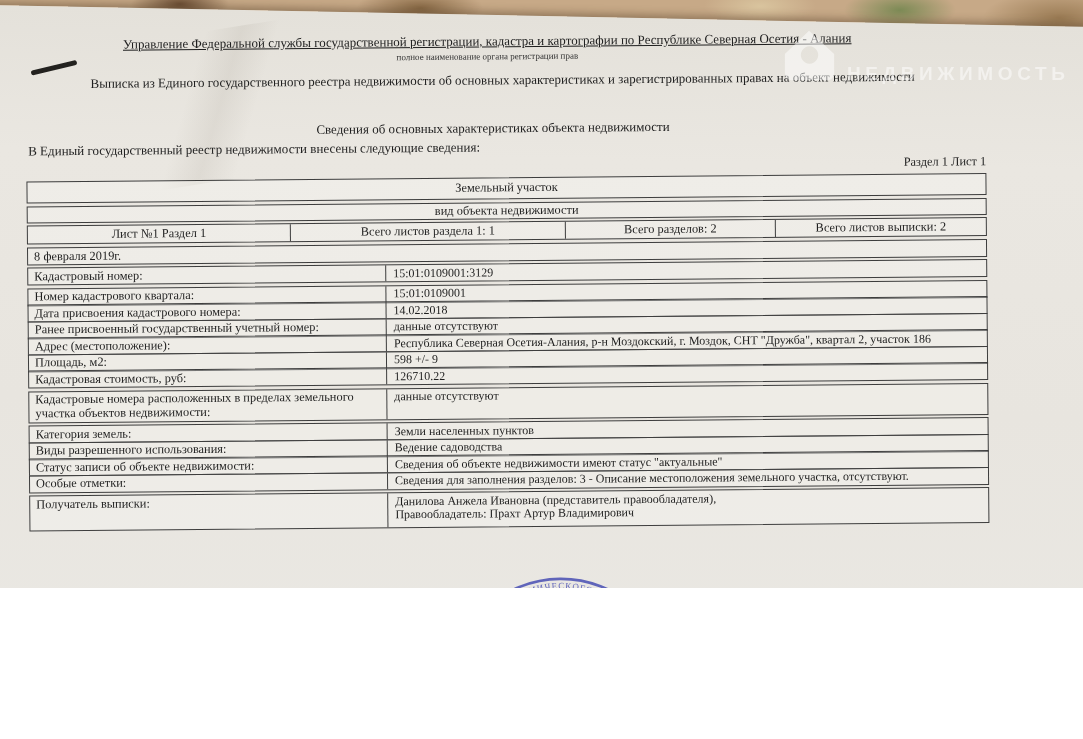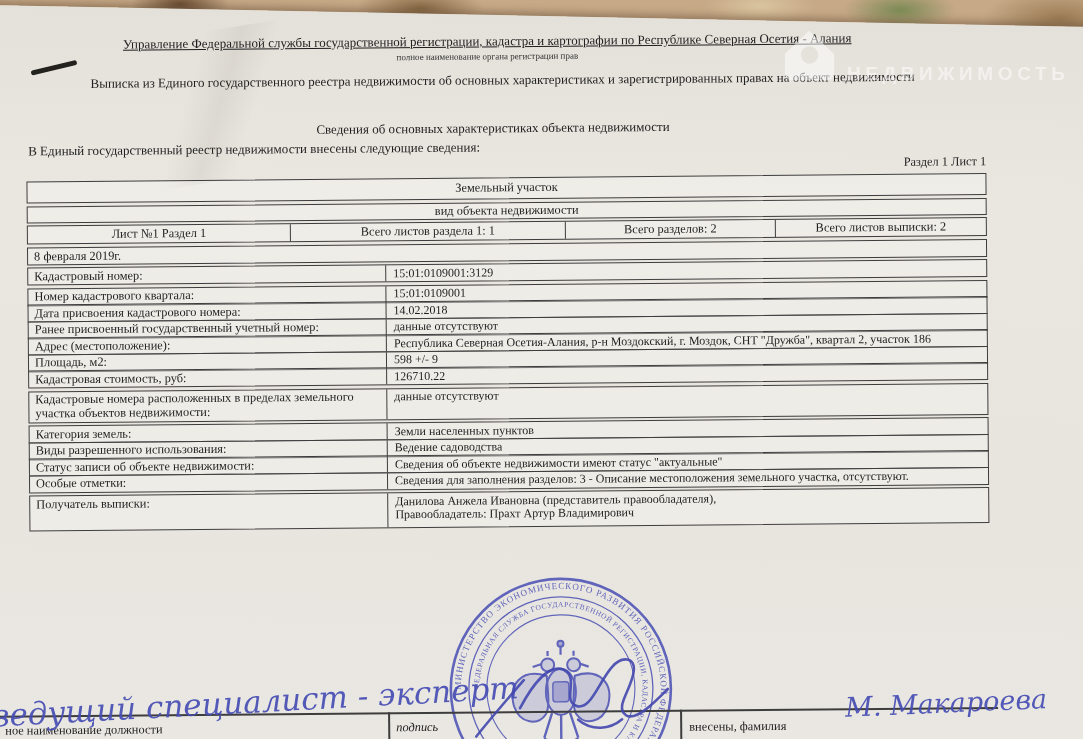--- a/index.html
+++ b/index.html
@@ -1,17 +1,17 @@
 <!DOCTYPE html>
 <html><head>
 <meta charset="utf-8">
 <style>
   html,body{margin:0;padding:0;}
   .shot{
-    position:relative;width:1083px;height:739px;overflow:hidden;
+    position:relative;width:1083px;height:588px;overflow:hidden;
     background-color:#c7a987;
     background-image:
       radial-gradient(70px 26px at 180px 4px,#6f5137 0%,rgba(111,81,55,0) 70%),
       radial-gradient(90px 30px at 420px 8px,#8a6b47 0%,rgba(138,107,71,0) 70%),
       radial-gradient(80px 28px at 760px 6px,#d9c49e 0%,rgba(217,196,158,0) 70%),
       radial-gradient(80px 30px at 900px 10px,#7c8a55 0%,rgba(124,138,85,0) 70%),
       radial-gradient(110px 40px at 1060px 18px,#9a7b54 0%,rgba(154,123,84,0) 70%);
     font-family:"Liberation Serif",serif;
   }
   .paper{

